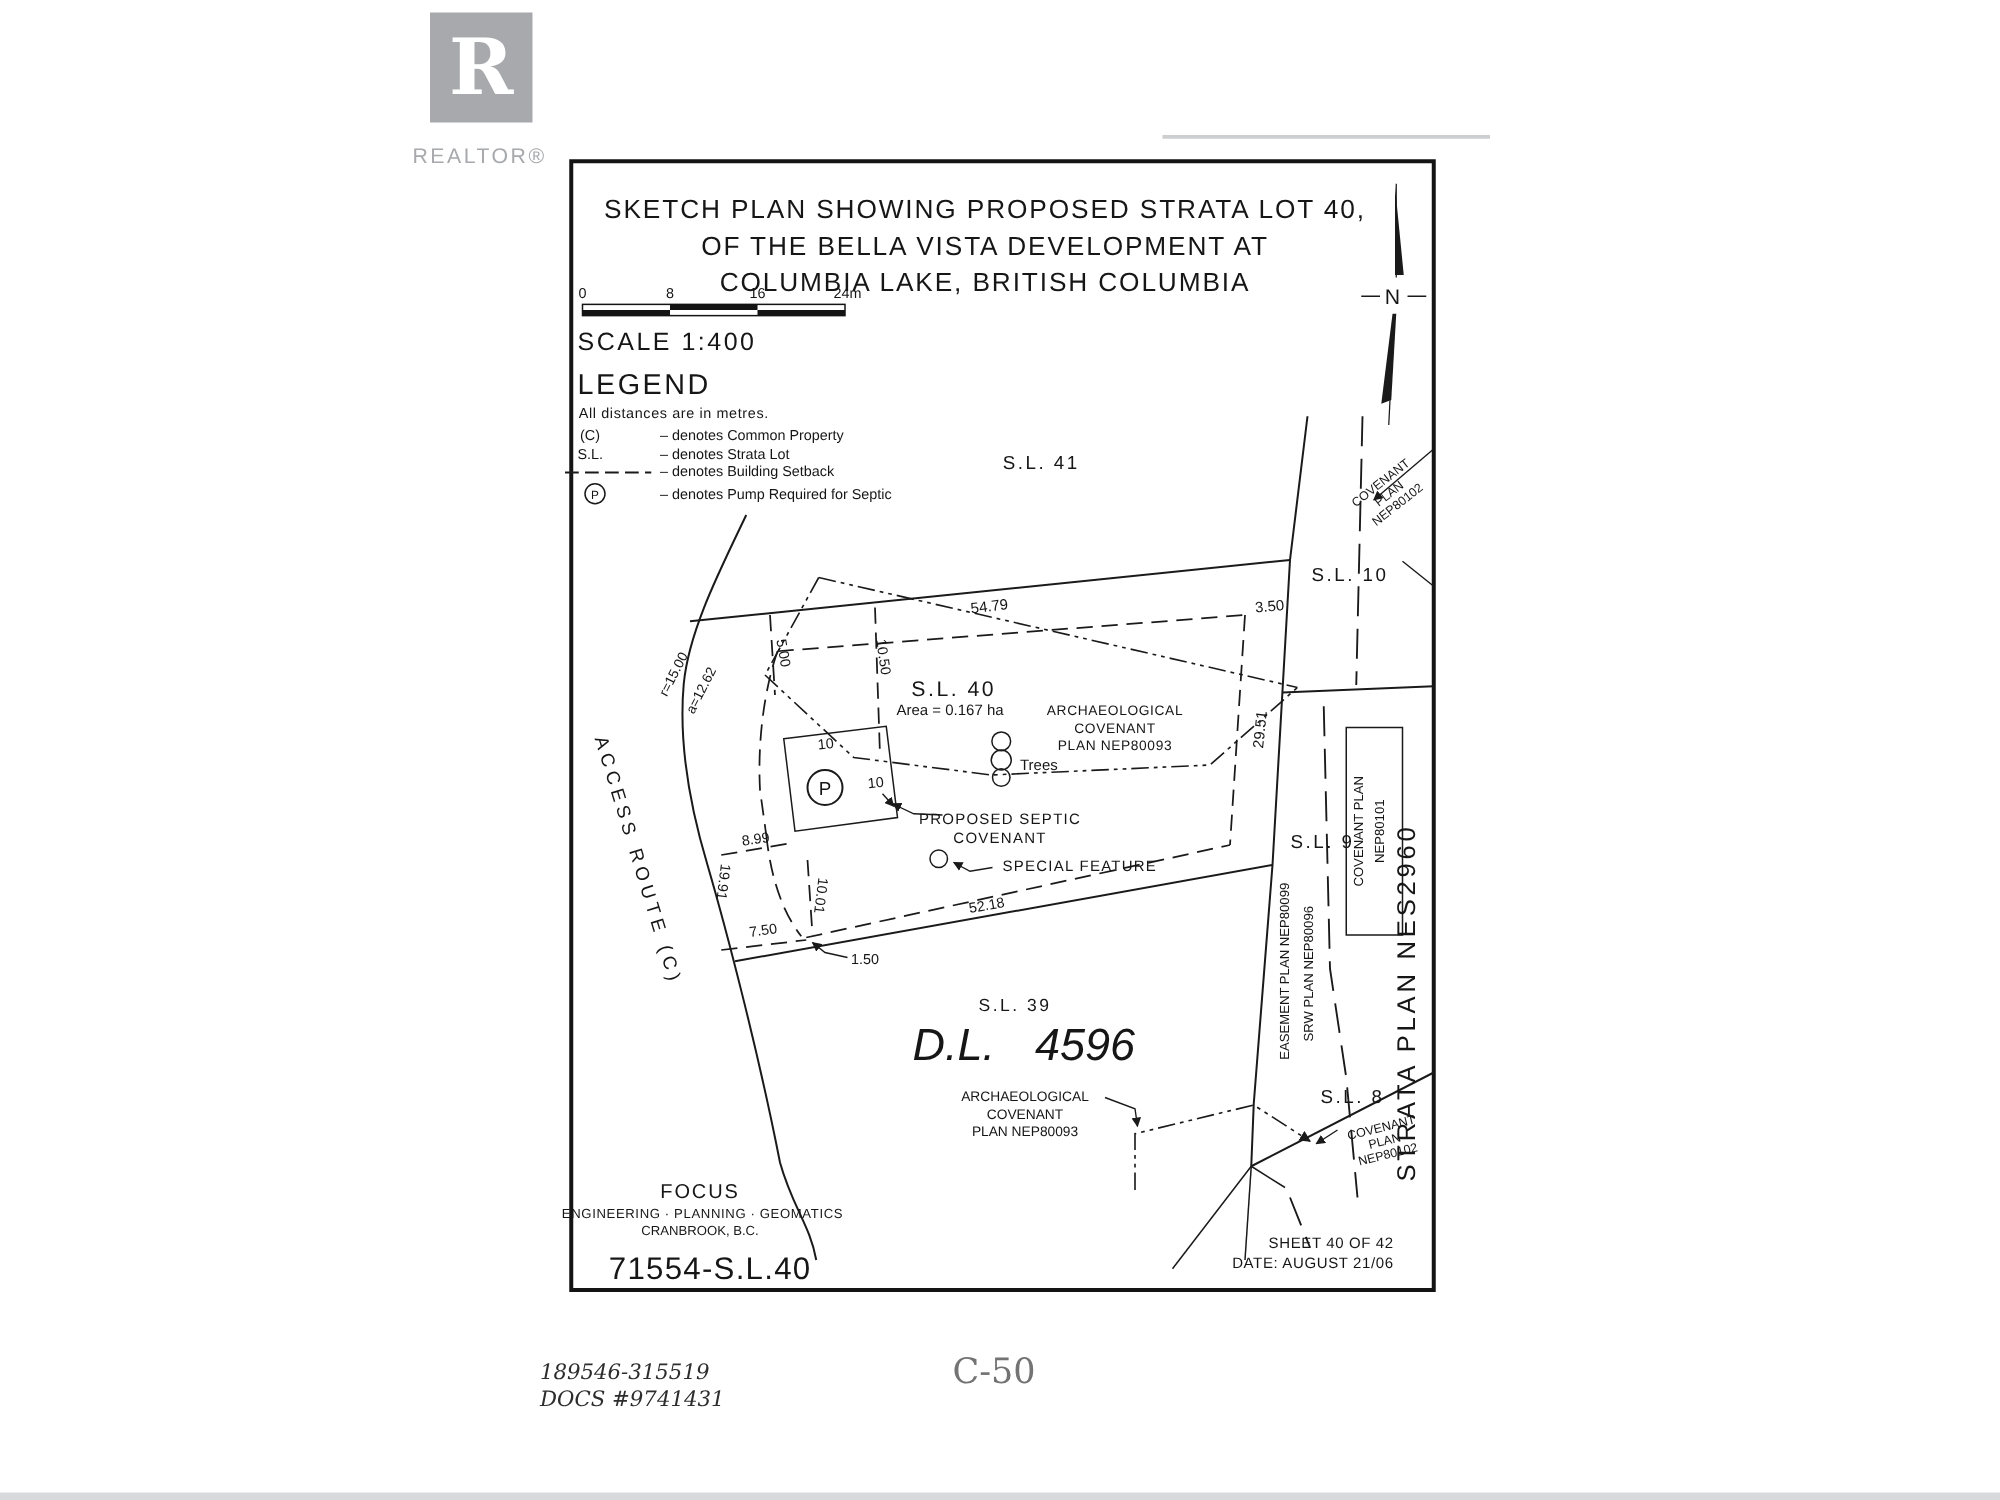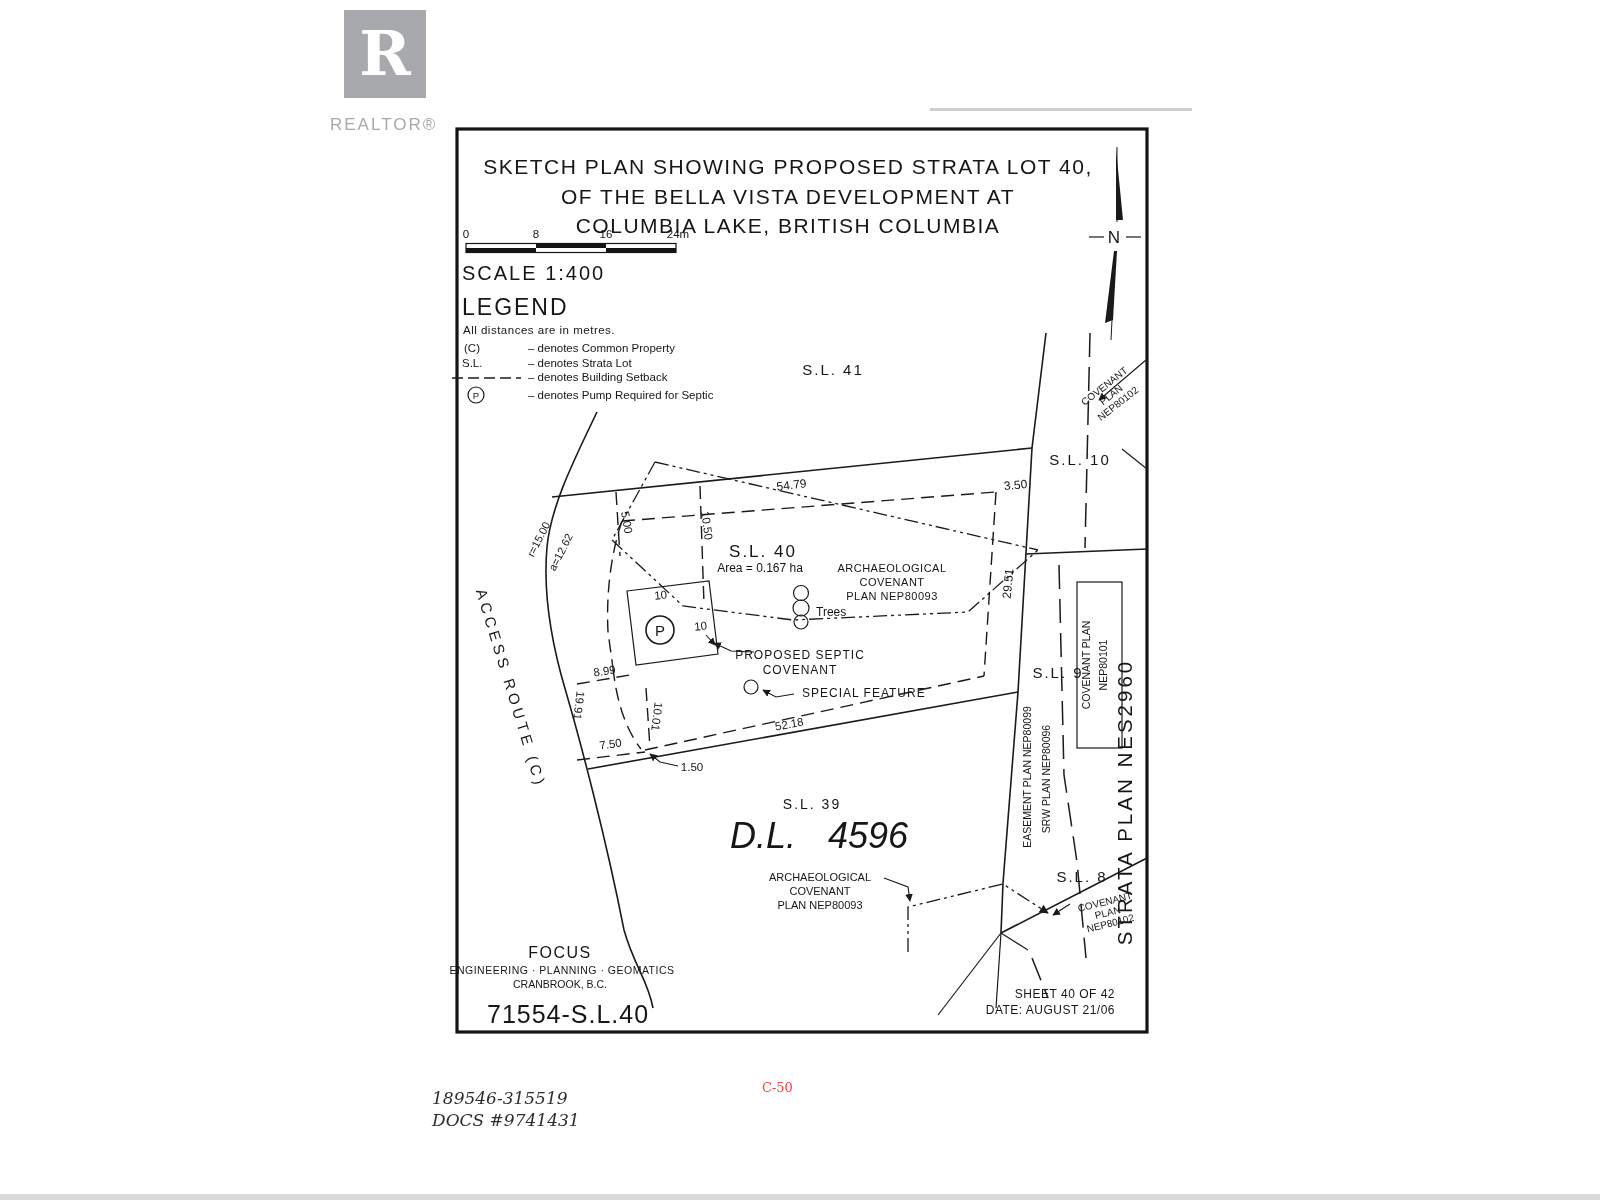--- a/index.html
+++ b/index.html
@@ -8,21 +8,21 @@
   .r-box{position:absolute;left:344px;top:10px;width:82px;height:88px;background:#a7a9ac;
          display:flex;align-items:center;justify-content:center;}
   .r-box span{color:#ffffff;font-family:"DejaVu Serif",serif;font-weight:bold;font-size:62px;line-height:1;}
   .r-word{position:absolute;left:330px;top:99px;width:130px;color:#a7a9ac;font-size:17px;
           letter-spacing:2px;font-family:"Liberation Sans",sans-serif;margin-top:16px;}
   .artifact-top{position:absolute;left:930px;top:108px;width:262px;height:3px;background:#cccecf;}
   .artifact-bottom{position:absolute;left:0;top:1194px;width:1600px;height:6px;background:#d8d9da;}
   .margin-ref{position:absolute;left:432px;font-family:"DejaVu Serif",serif;font-style:italic;
               font-size:17px;color:#2d2d2d;}
   .page-code{position:absolute;left:762px;top:1080px;font-family:"DejaVu Serif",serif;
-             font-size:13px;color:#ef4444;}
+             font-size:28px;color:#737373;}
   svg{position:absolute;left:0;top:0;}
   svg text{fill:#161616;font-family:"Liberation Sans",sans-serif;}
   .s{stroke:#1a1a1a;stroke-width:1.6;fill:none;}
   .sthin{stroke:#1a1a1a;stroke-width:1.2;fill:none;}
   .d{stroke:#1a1a1a;stroke-width:1.4;fill:none;stroke-dasharray:13 7;}
   .d2{stroke:#1a1a1a;stroke-width:1.5;fill:none;stroke-dasharray:11 5;}
   .ld{stroke:#1a1a1a;stroke-width:1.5;fill:none;stroke-dasharray:24 10;}
   .dd{stroke:#1a1a1a;stroke-width:1.3;fill:none;stroke-dasharray:14 4 3 4 3 4;}
   .ldr{stroke:#1a1a1a;stroke-width:1.1;fill:none;}
 </style>

